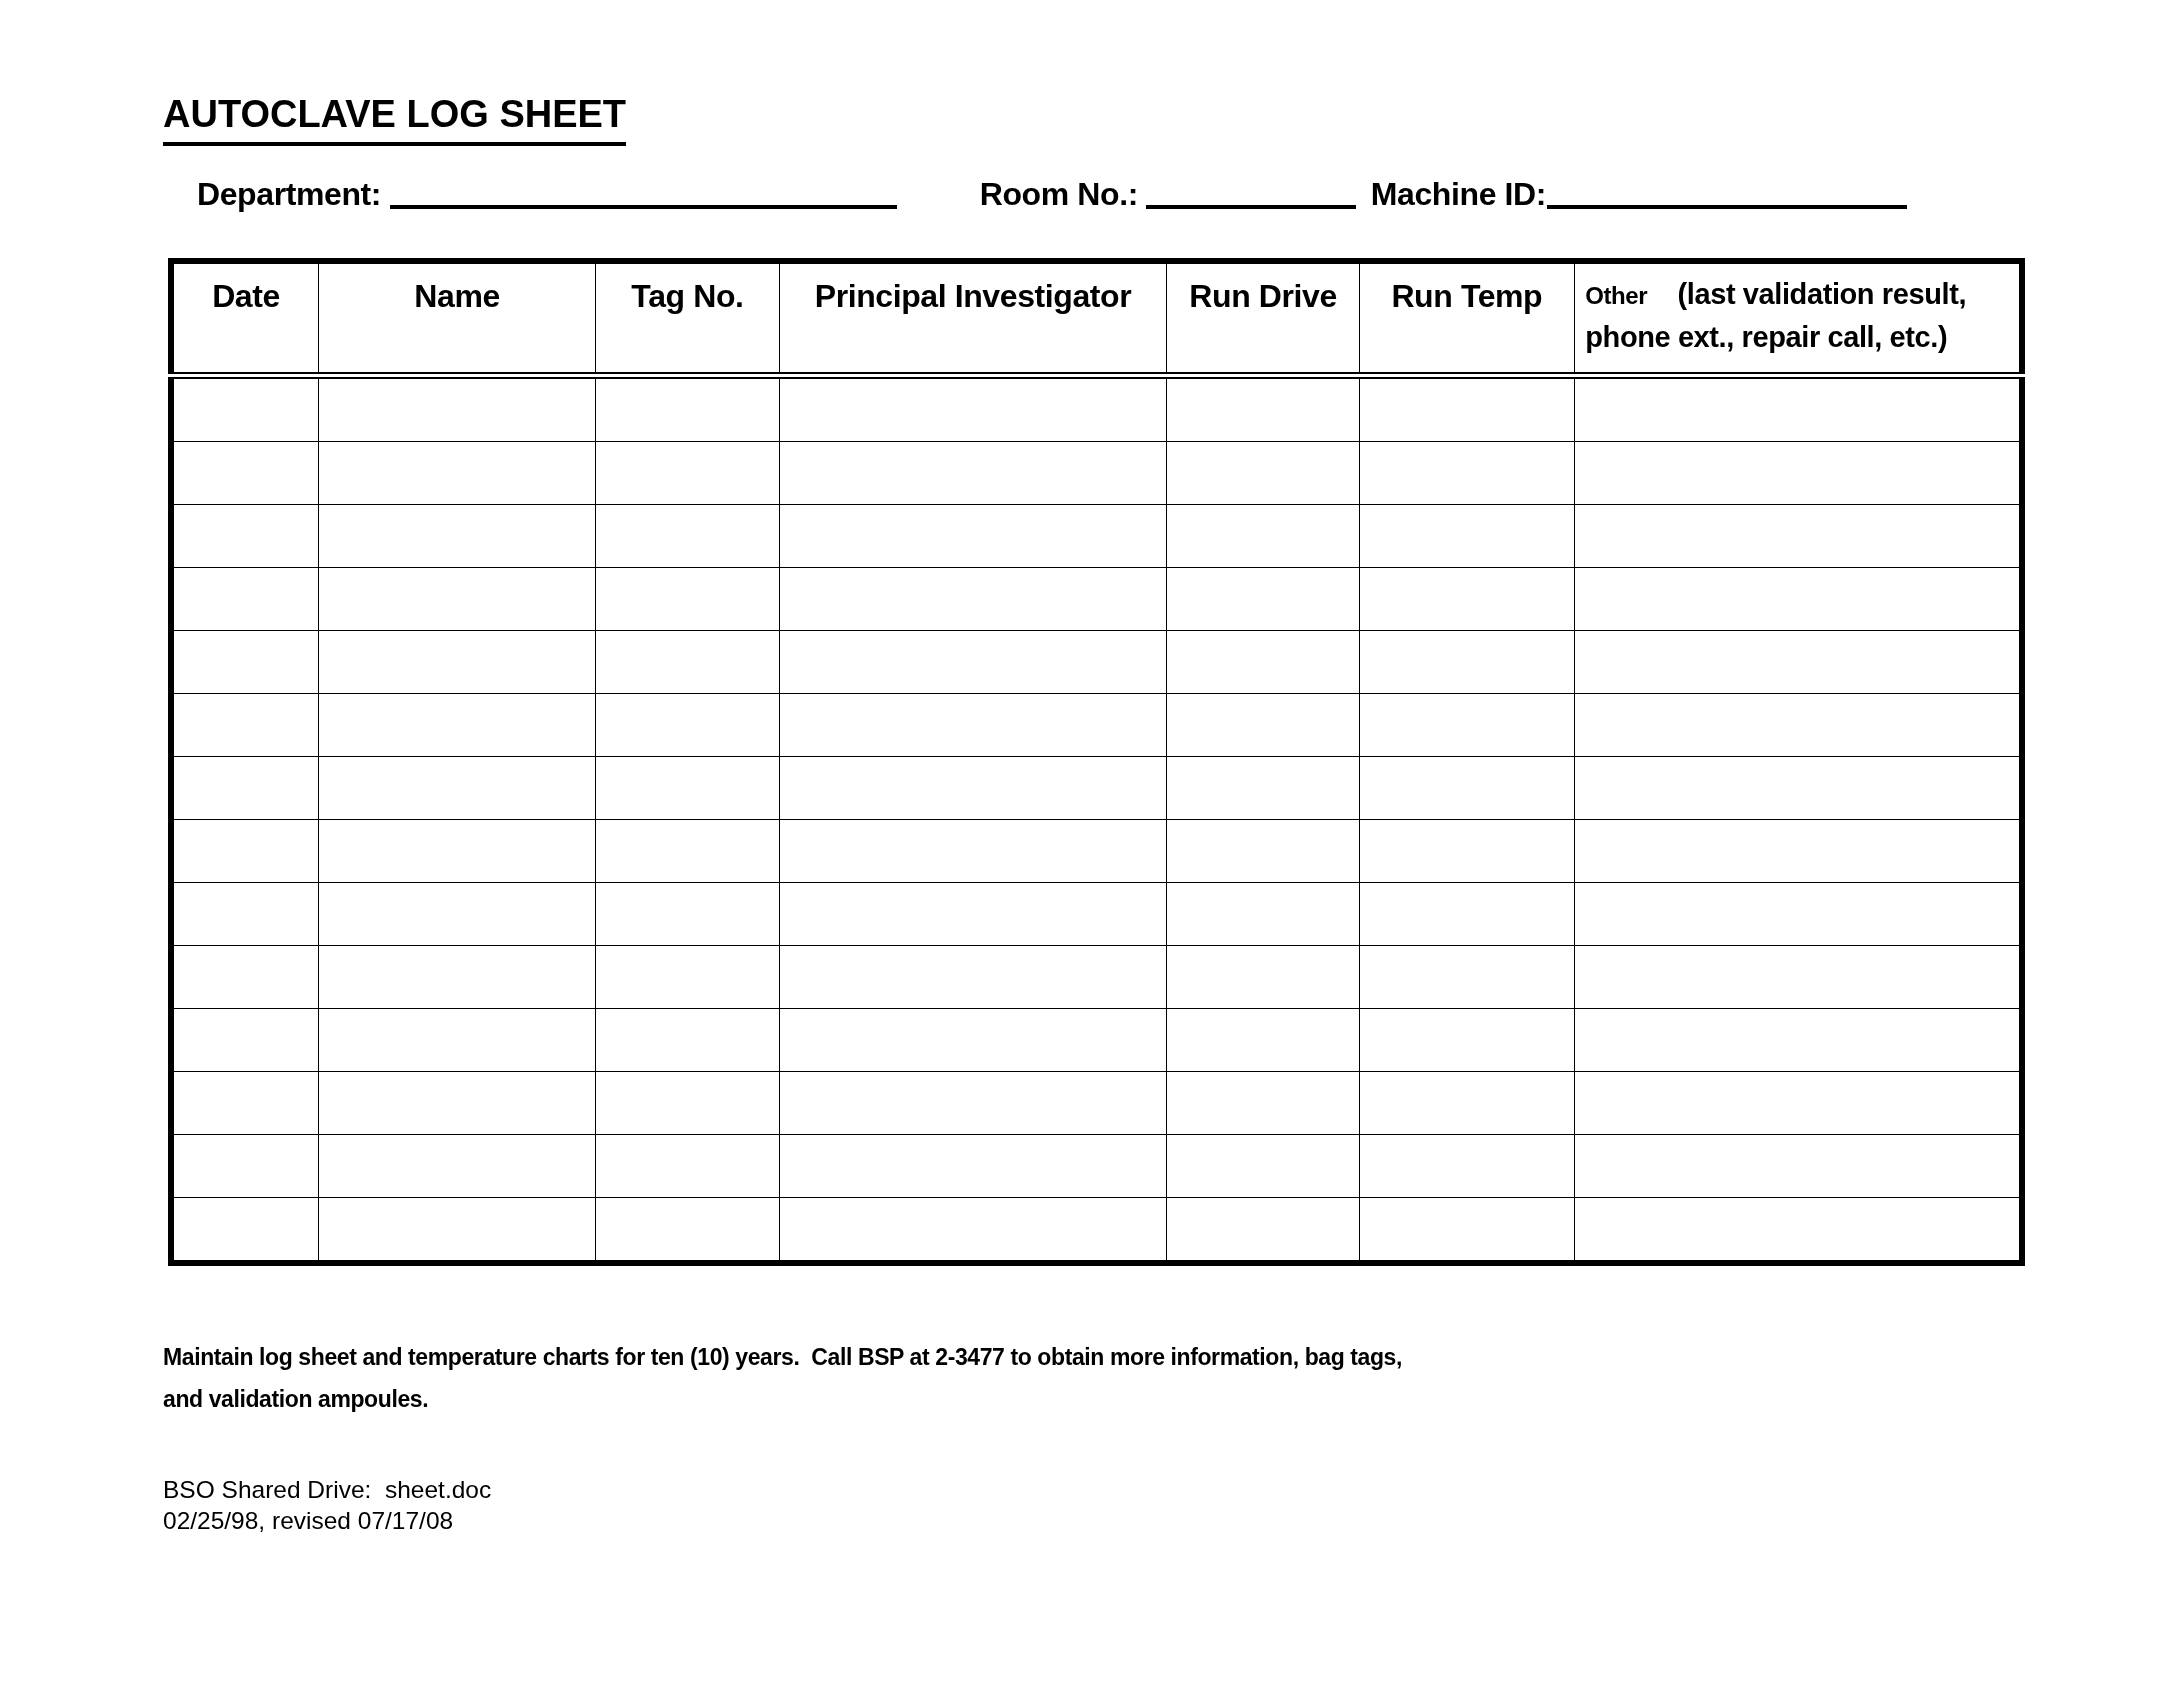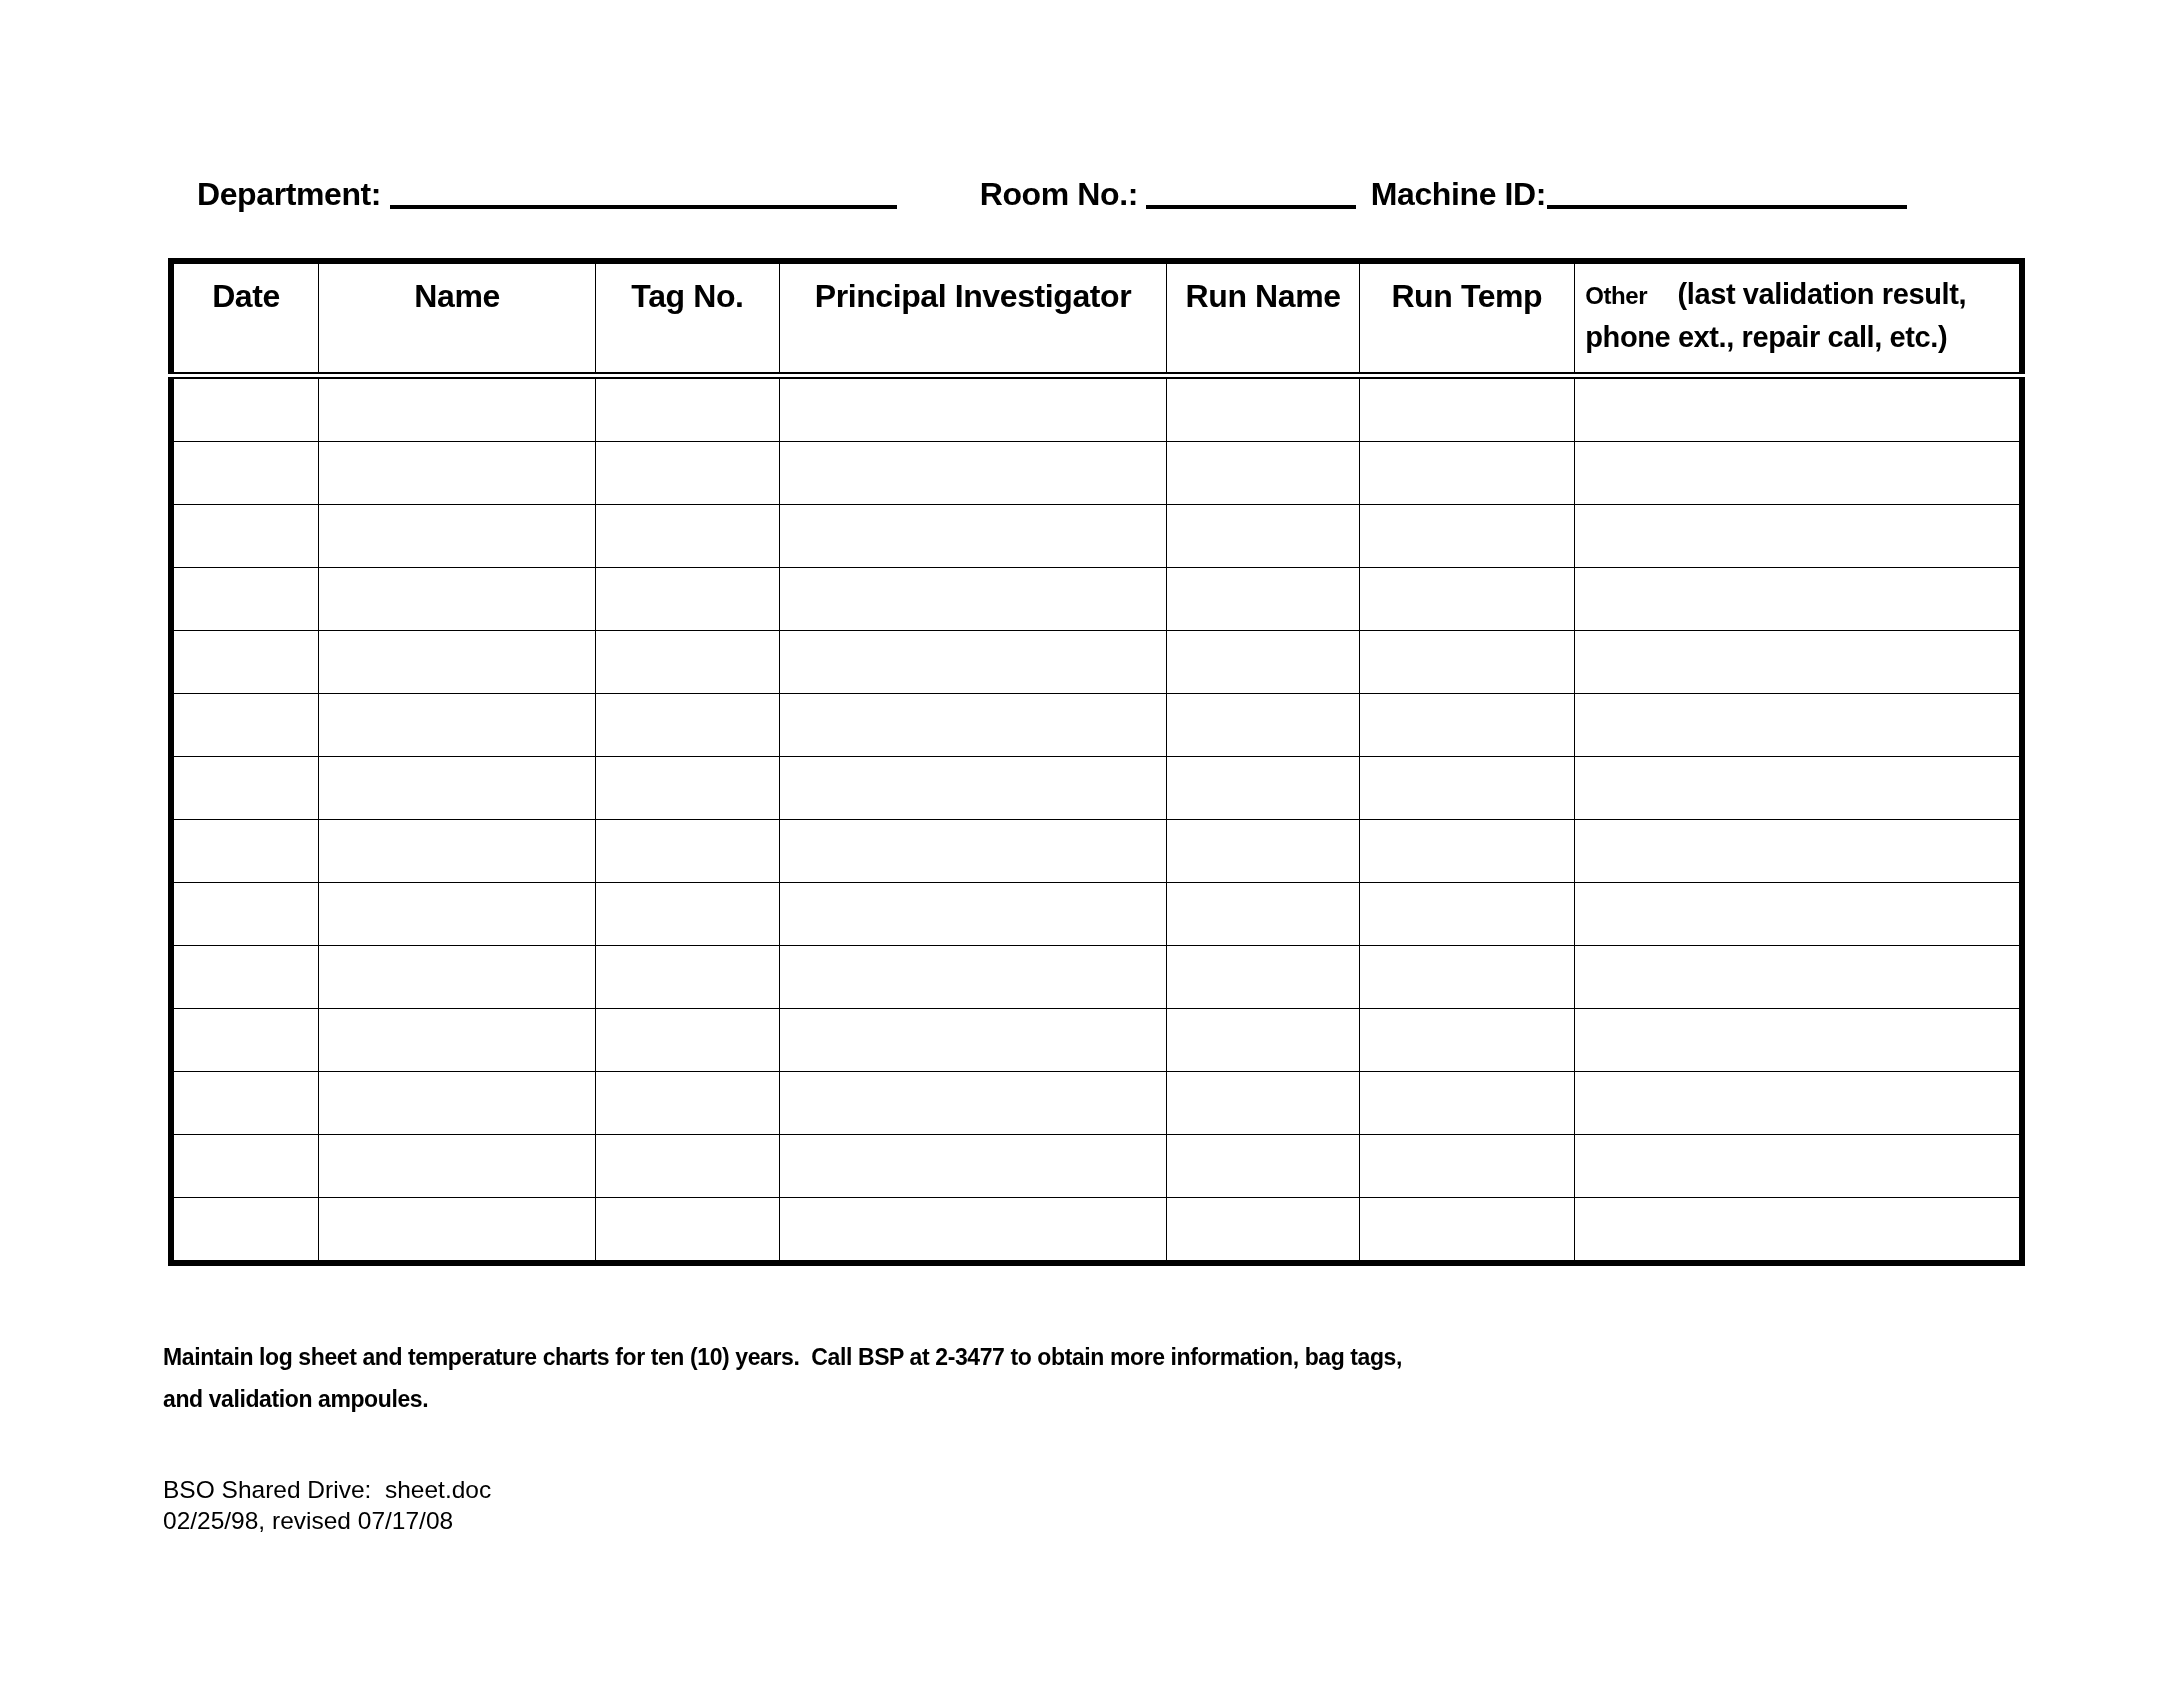--- a/index.html
+++ b/index.html
@@ -118,20 +118,21 @@
     font-weight: normal;
     line-height: 31px;
     white-space: pre;
   }
 </style>
 </head>
 <body>
 
 <div class="page">
 
+  <h1 class="title">AUTOCLAVE LOG SHEET</h1>
 
   <div class="meta-row">
     <span class="label">Department:</span>
     <span class="blank blank-department"></span>
     <span class="label label-room">Room No.:</span>
     <span class="blank blank-room"></span>
     <span class="label label-machine">Machine ID:</span>
     <span class="blank blank-machine"></span>
   </div>
 
@@ -144,21 +145,21 @@
       <col style="width:192px">
       <col style="width:214px">
       <col style="width:446px">
     </colgroup>
     <thead>
       <tr>
         <th>Date</th>
         <th>Name</th>
         <th>Tag No.</th>
         <th>Principal Investigator</th>
-        <th>Run Name</th>
+        <th>Run Drive</th>
         <th>Run Temp</th>
         <th class="c-other"><span class="other-main">Other </span><span class="other-detail">(last validation result, phone ext., repair call, etc.)</span></th>
       </tr>
     </thead>
     <tbody>
         <tr>
           <td></td>
           <td></td>
           <td></td>
           <td></td>

